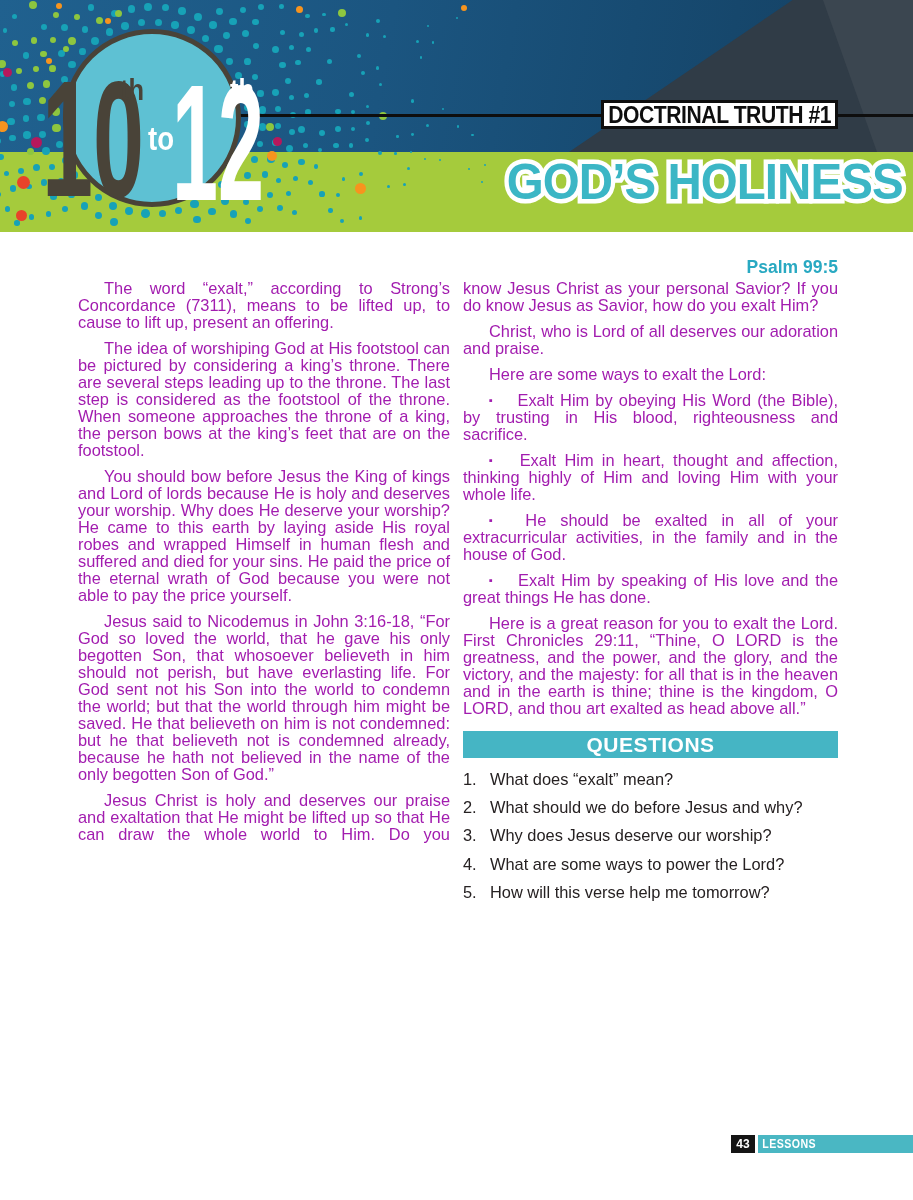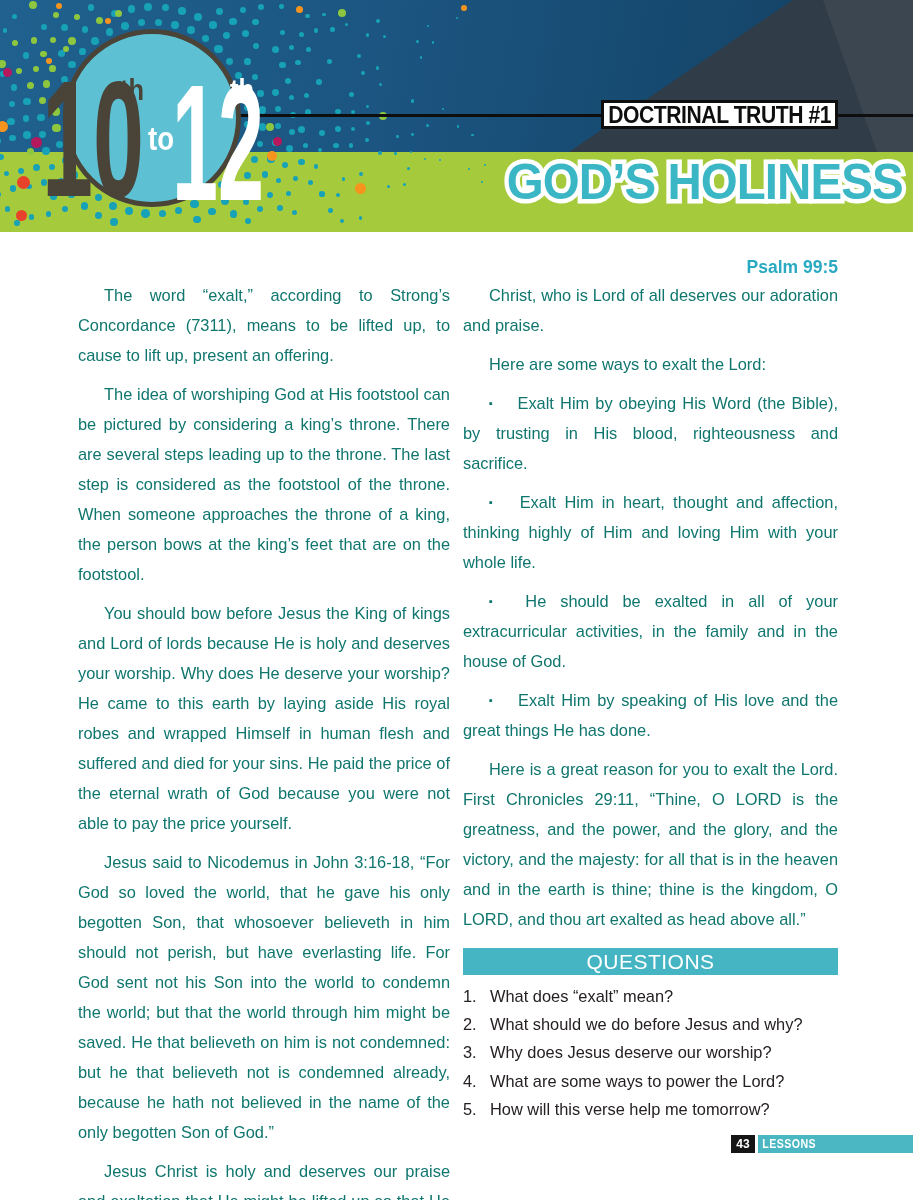--- a/index.html
+++ b/index.html
@@ -31,29 +31,29 @@
   .hero-title .outline{-webkit-text-stroke:9px #ffffff;color:#ffffff;}
   .hero-title .fill{color:#3bb6c5;}
 
   
   .content{position:absolute;left:78px;top:255px;width:760px;}
   .verse{position:absolute;top:2px;right:0;font-weight:bold;font-size:17.5px;color:#29a9c2;}
   .col{position:absolute;top:25px;}
   .col-left{left:0;width:372px;}
   .col-right{left:385px;width:375px;}
   .para{margin:0 0 9px 0;text-align:justify;text-indent:26px;
-        font-size:16.4px;line-height:30px;color:#0f766e;}
+        font-size:16.4px;line-height:17px;color:#a21caf;}
   .para.plain{text-indent:0;}
   .para.bullet::before{content:"▪";font-size:11px;margin-right:23px;vertical-align:2px;}
   .col-left .para:last-child{text-align-last:justify;}
 
   
   .questions{margin-top:14px;}
   .qbar{height:27px;background:#45b5c4;color:#ffffff;display:flex;align-items:center;
-        justify-content:center;font-weight:normal;font-size:21px;letter-spacing:.5px;}
+        justify-content:center;font-weight:bold;font-size:21px;letter-spacing:.5px;}
   .qlist{list-style:none;margin:10px 0 0 0;padding:0;}
   .qitem{display:flex;margin-bottom:5px;font-size:16.4px;line-height:23.2px;color:#262122;}
   .qnum{width:27px;flex:none;}
   .qtext{flex:1;}
 
   
   .pageno{position:absolute;left:731px;top:1135px;width:24px;height:18px;background:#151515;
           color:#ffffff;font-size:12px;font-weight:bold;display:flex;align-items:center;
           justify-content:center;}
   .sect{position:absolute;left:758px;top:1135px;width:155px;height:18px;background:#4ab7c3;
@@ -332,20 +332,21 @@
     <p class="para indent">The word “exalt,” according to Strong’s Concordance (7311), means to be lifted up, to cause to lift up, present an offering.</p>
         <p class="para indent">The idea of worshiping God at His footstool can be pictured by considering a king’s throne. There are several steps leading up to the throne. The last step is considered as the footstool of the throne. When someone approaches the throne of a king, the person bows at the king’s feet that are on the footstool.</p>
         <p class="para indent">You should bow before Jesus the King of kings and Lord of lords because He is holy and deserves your worship. Why does He deserve your worship? He came to this earth by laying aside His royal robes and wrapped Himself in human flesh and suffered and died for your sins. He paid the price of the eternal wrath of God because you were not able to pay the price yourself.</p>
         <p class="para indent">Jesus said to Nicodemus in John 3:16-18, “For God so loved the world, that he gave his only begotten Son, that whosoever believeth in him should not perish, but have everlasting life. For God sent not his Son into the world to condemn the world; but that the world through him might be saved. He that believeth on him is not condemned: but he that believeth not is condemned already, because he hath not believed in the name of the only begotten Son of God.”</p>
         <p class="para indent">Jesus Christ is holy and deserves our praise and exaltation that He might be lifted up so that He can draw the whole world to Him. Do you</p>
       </section>
 
     <div class="col col-right">
       <section>
 
+      <p class="para plain">know Jesus Christ as your personal Savior? If you do know Jesus as Savior, how do you exalt Him?</p>
           <p class="para indent">Christ, who is Lord of all deserves our adoration and praise.</p>
           <p class="para indent">Here are some ways to exalt the Lord:</p>
           <p class="para bullet">Exalt Him by obeying His Word (the Bible), by trusting in His blood, righteousness and sacrifice.</p>
           <p class="para bullet">Exalt Him in heart, thought and affection, thinking highly of Him and loving Him with your whole life.</p>
           <p class="para bullet">He should be exalted in all of your extracurricular activities, in the family and in the house of God.</p>
           <p class="para bullet">Exalt Him by speaking of His love and the great things He has done.</p>
           <p class="para indent">Here is a great reason for you to exalt the Lord. First Chronicles 29:11, “Thine, O LORD is the greatness, and the power, and the glory, and the victory, and the majesty: for all that is in the heaven and in the earth is thine; thine is the kingdom, O LORD, and thou art exalted as head above all.”</p>
         </section>
       <section class="questions">
         <div class="qbar">QUESTIONS</div>

